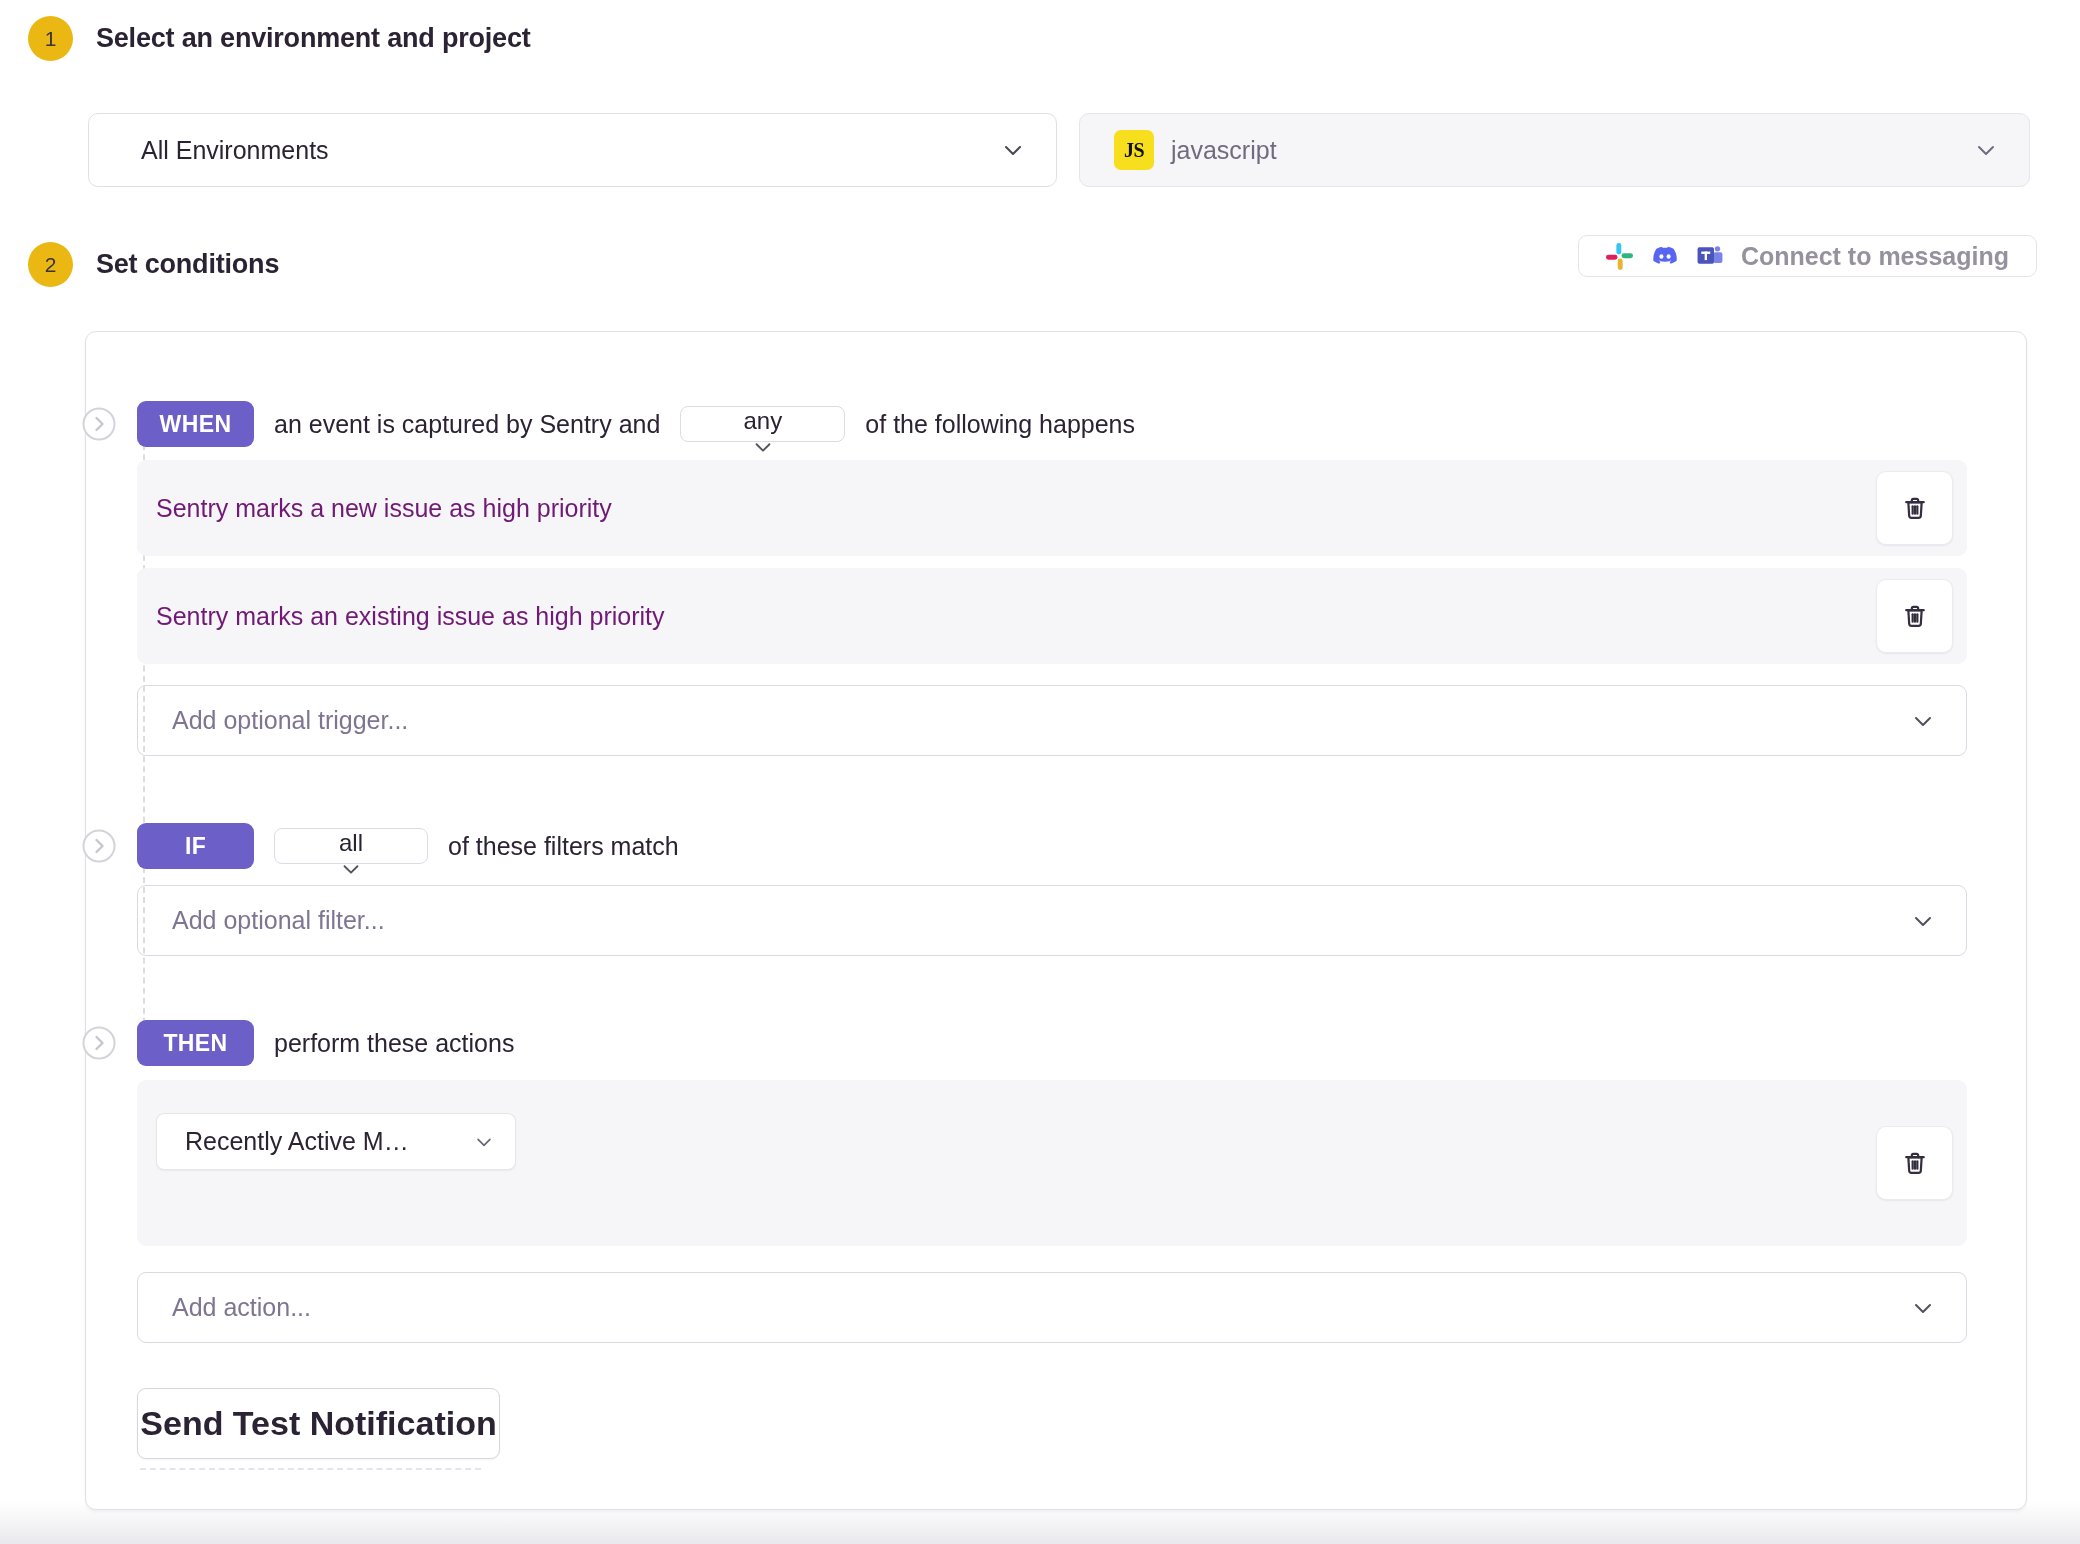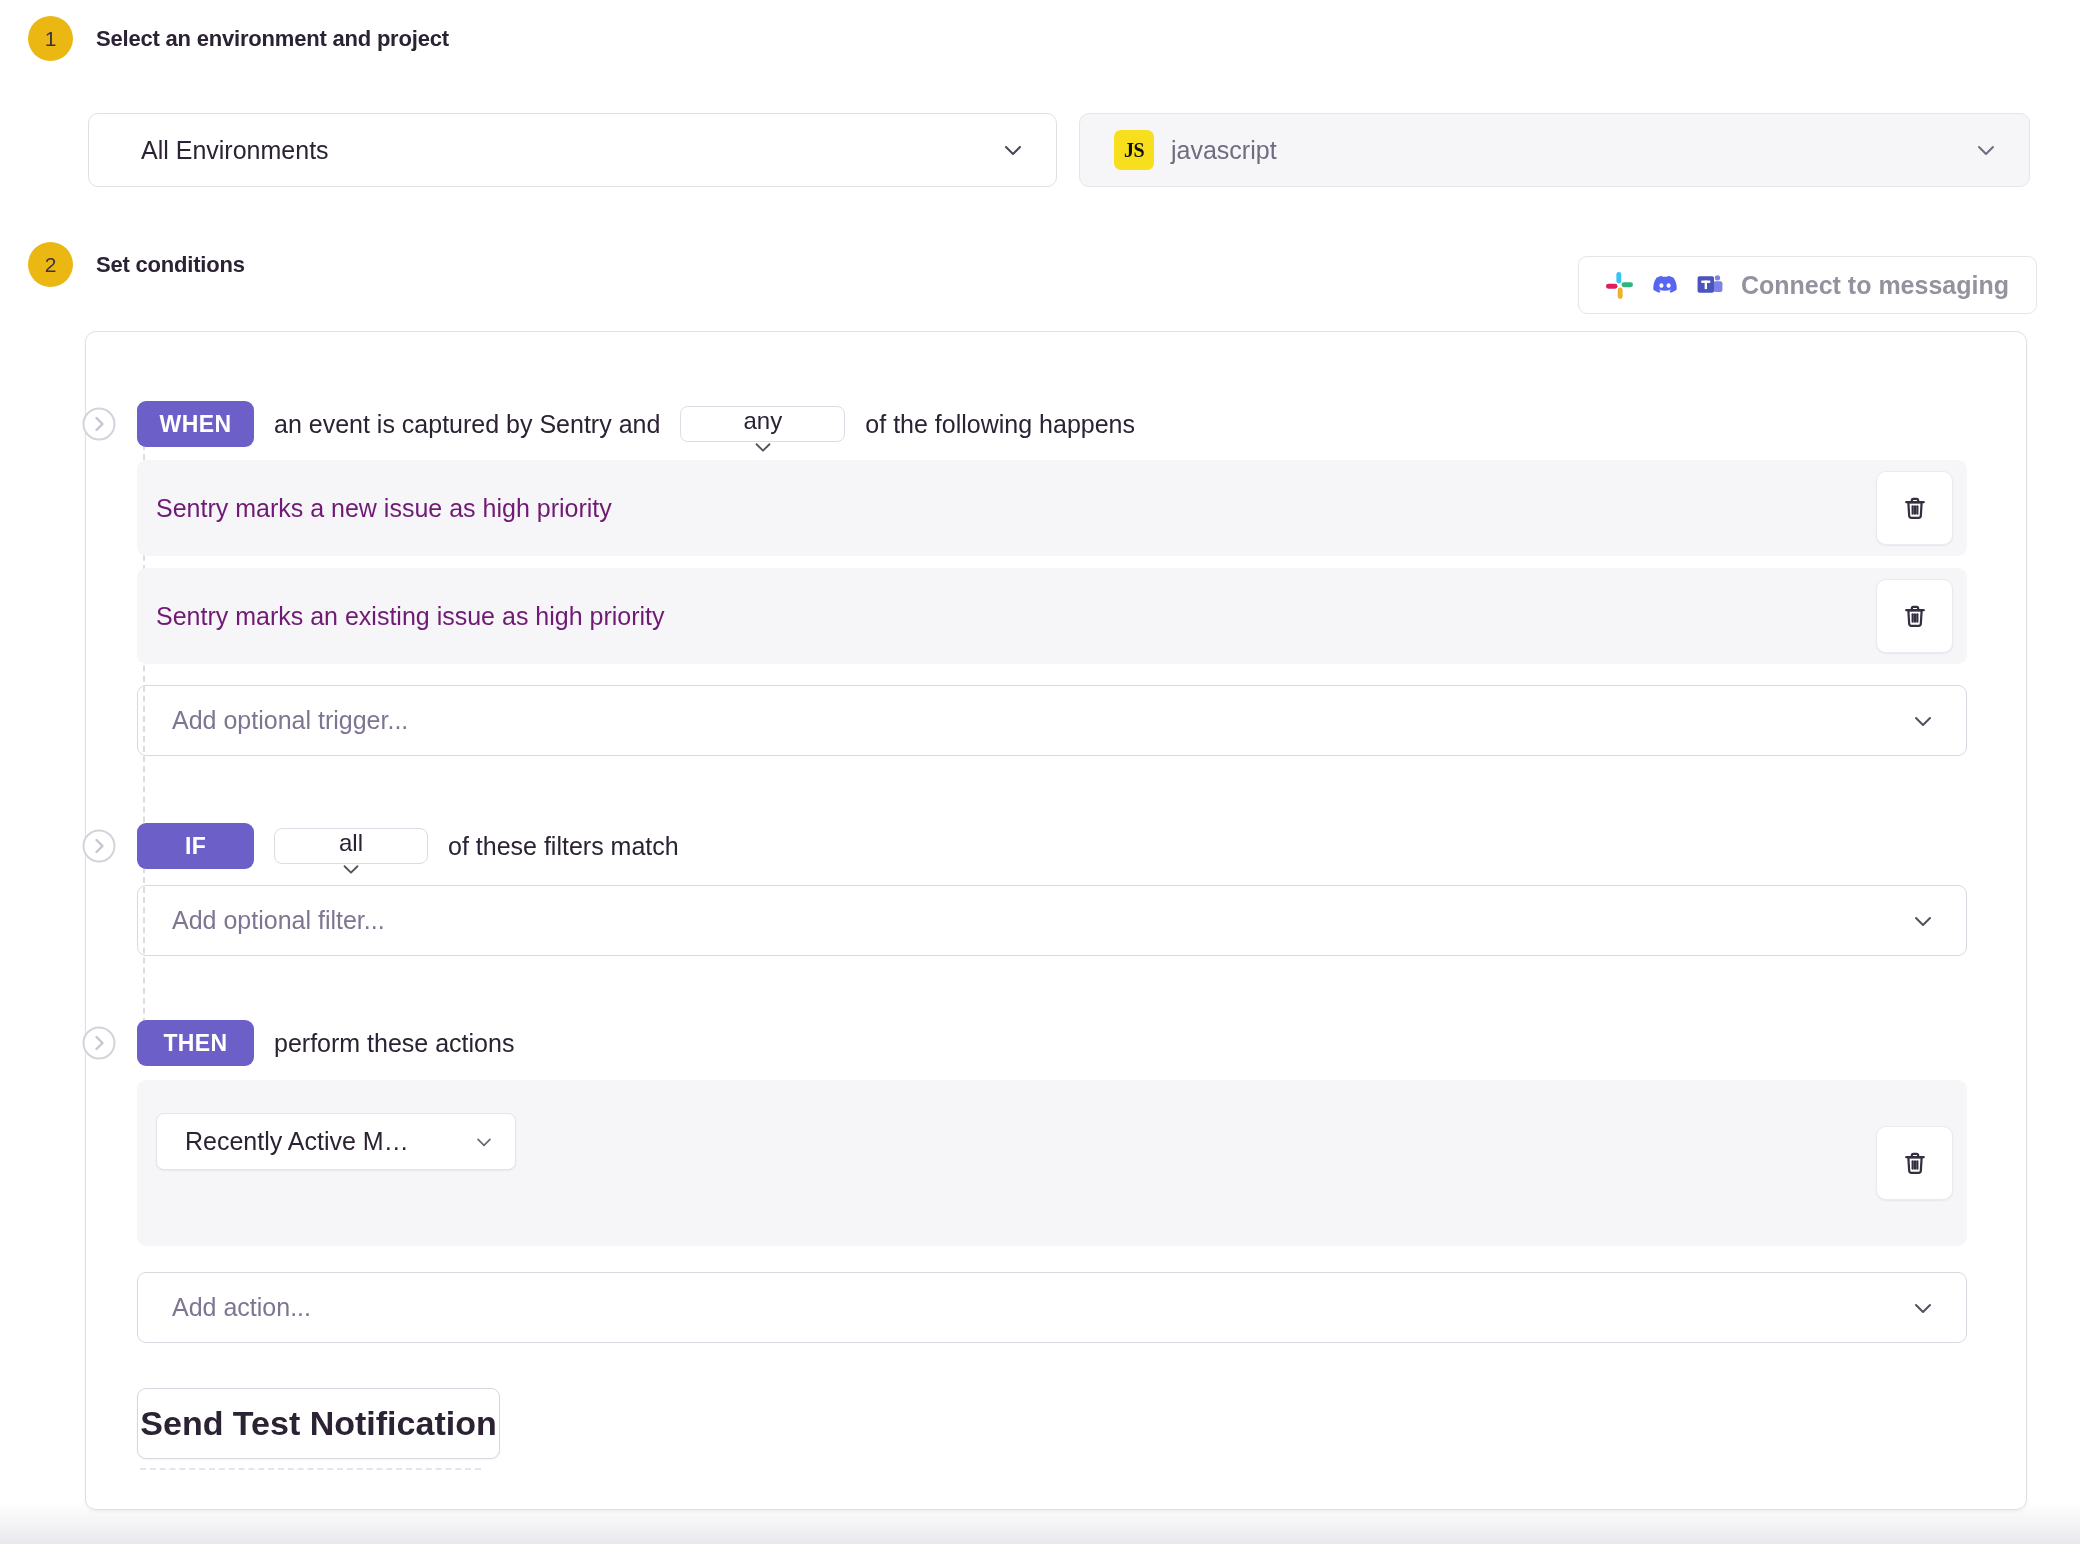--- a/index.html
+++ b/index.html
@@ -16,42 +16,42 @@
 
   
   .step-header { position:absolute; display:flex; align-items:center; gap:23px; z-index:2; }
   .step-header.one { left:28px; top:16px; }
   .step-header.two { left:28px; top:242px; }
   .step-circle {
     width:45px; height:45px; border-radius:50%; background:#EBB712;
     display:flex; align-items:center; justify-content:center;
     font-size:21px; color:#3A3340; font-weight:500;
   }
-  .step-title { font-size:22px; font-weight:800; letter-spacing:-0.2px; color:#2B2233; }
+  .step-title { font-size:27px; font-weight:800; letter-spacing:-0.2px; color:#2B2233; }
 
   
   .selects-row { position:absolute; left:88px; top:113px; width:1942px; display:flex; gap:22px; z-index:2; }
   .big-select {
     flex:1; height:74px; border-radius:10px; display:flex; align-items:center;
     padding:0 30px 0 52px; font-size:25px; cursor:pointer;
   }
   .big-select .grow { flex:1; display:flex; align-items:center; gap:17px; }
   .env-select { background:#fff; border:1.5px solid #E2DEE6; color:#2B2233; }
   .proj-select { background:#F6F5F8; border:1.5px solid #E7E4EB; color:#716B80; padding-left:34px; }
   .js-badge {
     width:40px; height:40px; border-radius:7px; background:#F7DF1E; color:#111;
     display:flex; align-items:center; justify-content:center;
     font-size:20px; font-weight:800; letter-spacing:-0.5px;font-family:Liberation Serif, serif;
   }
 
   .chev { flex:0 0 auto; }
 
   
   .connect-btn {
-    position:absolute; right:43px; top:256px; height:58px; z-index:2;
+    position:absolute; right:43px; top:235px; height:42px; z-index:2;
     display:flex; align-items:center; gap:17px; padding:0 27px;
     background:#fff; border:1.5px solid #E6E3EA; border-radius:9px; cursor:pointer;
   }
   .connect-label { font-size:25px; font-weight:700; color:#96919E; }
 
   
   .panel {
     position:absolute; left:85px; top:331px; width:1942px; height:1179px; z-index:1;
     background:#fff; border:1.5px solid #E2DFE6; border-radius:11px;
     box-shadow:0 2px 3px rgba(40,35,60,.05);

